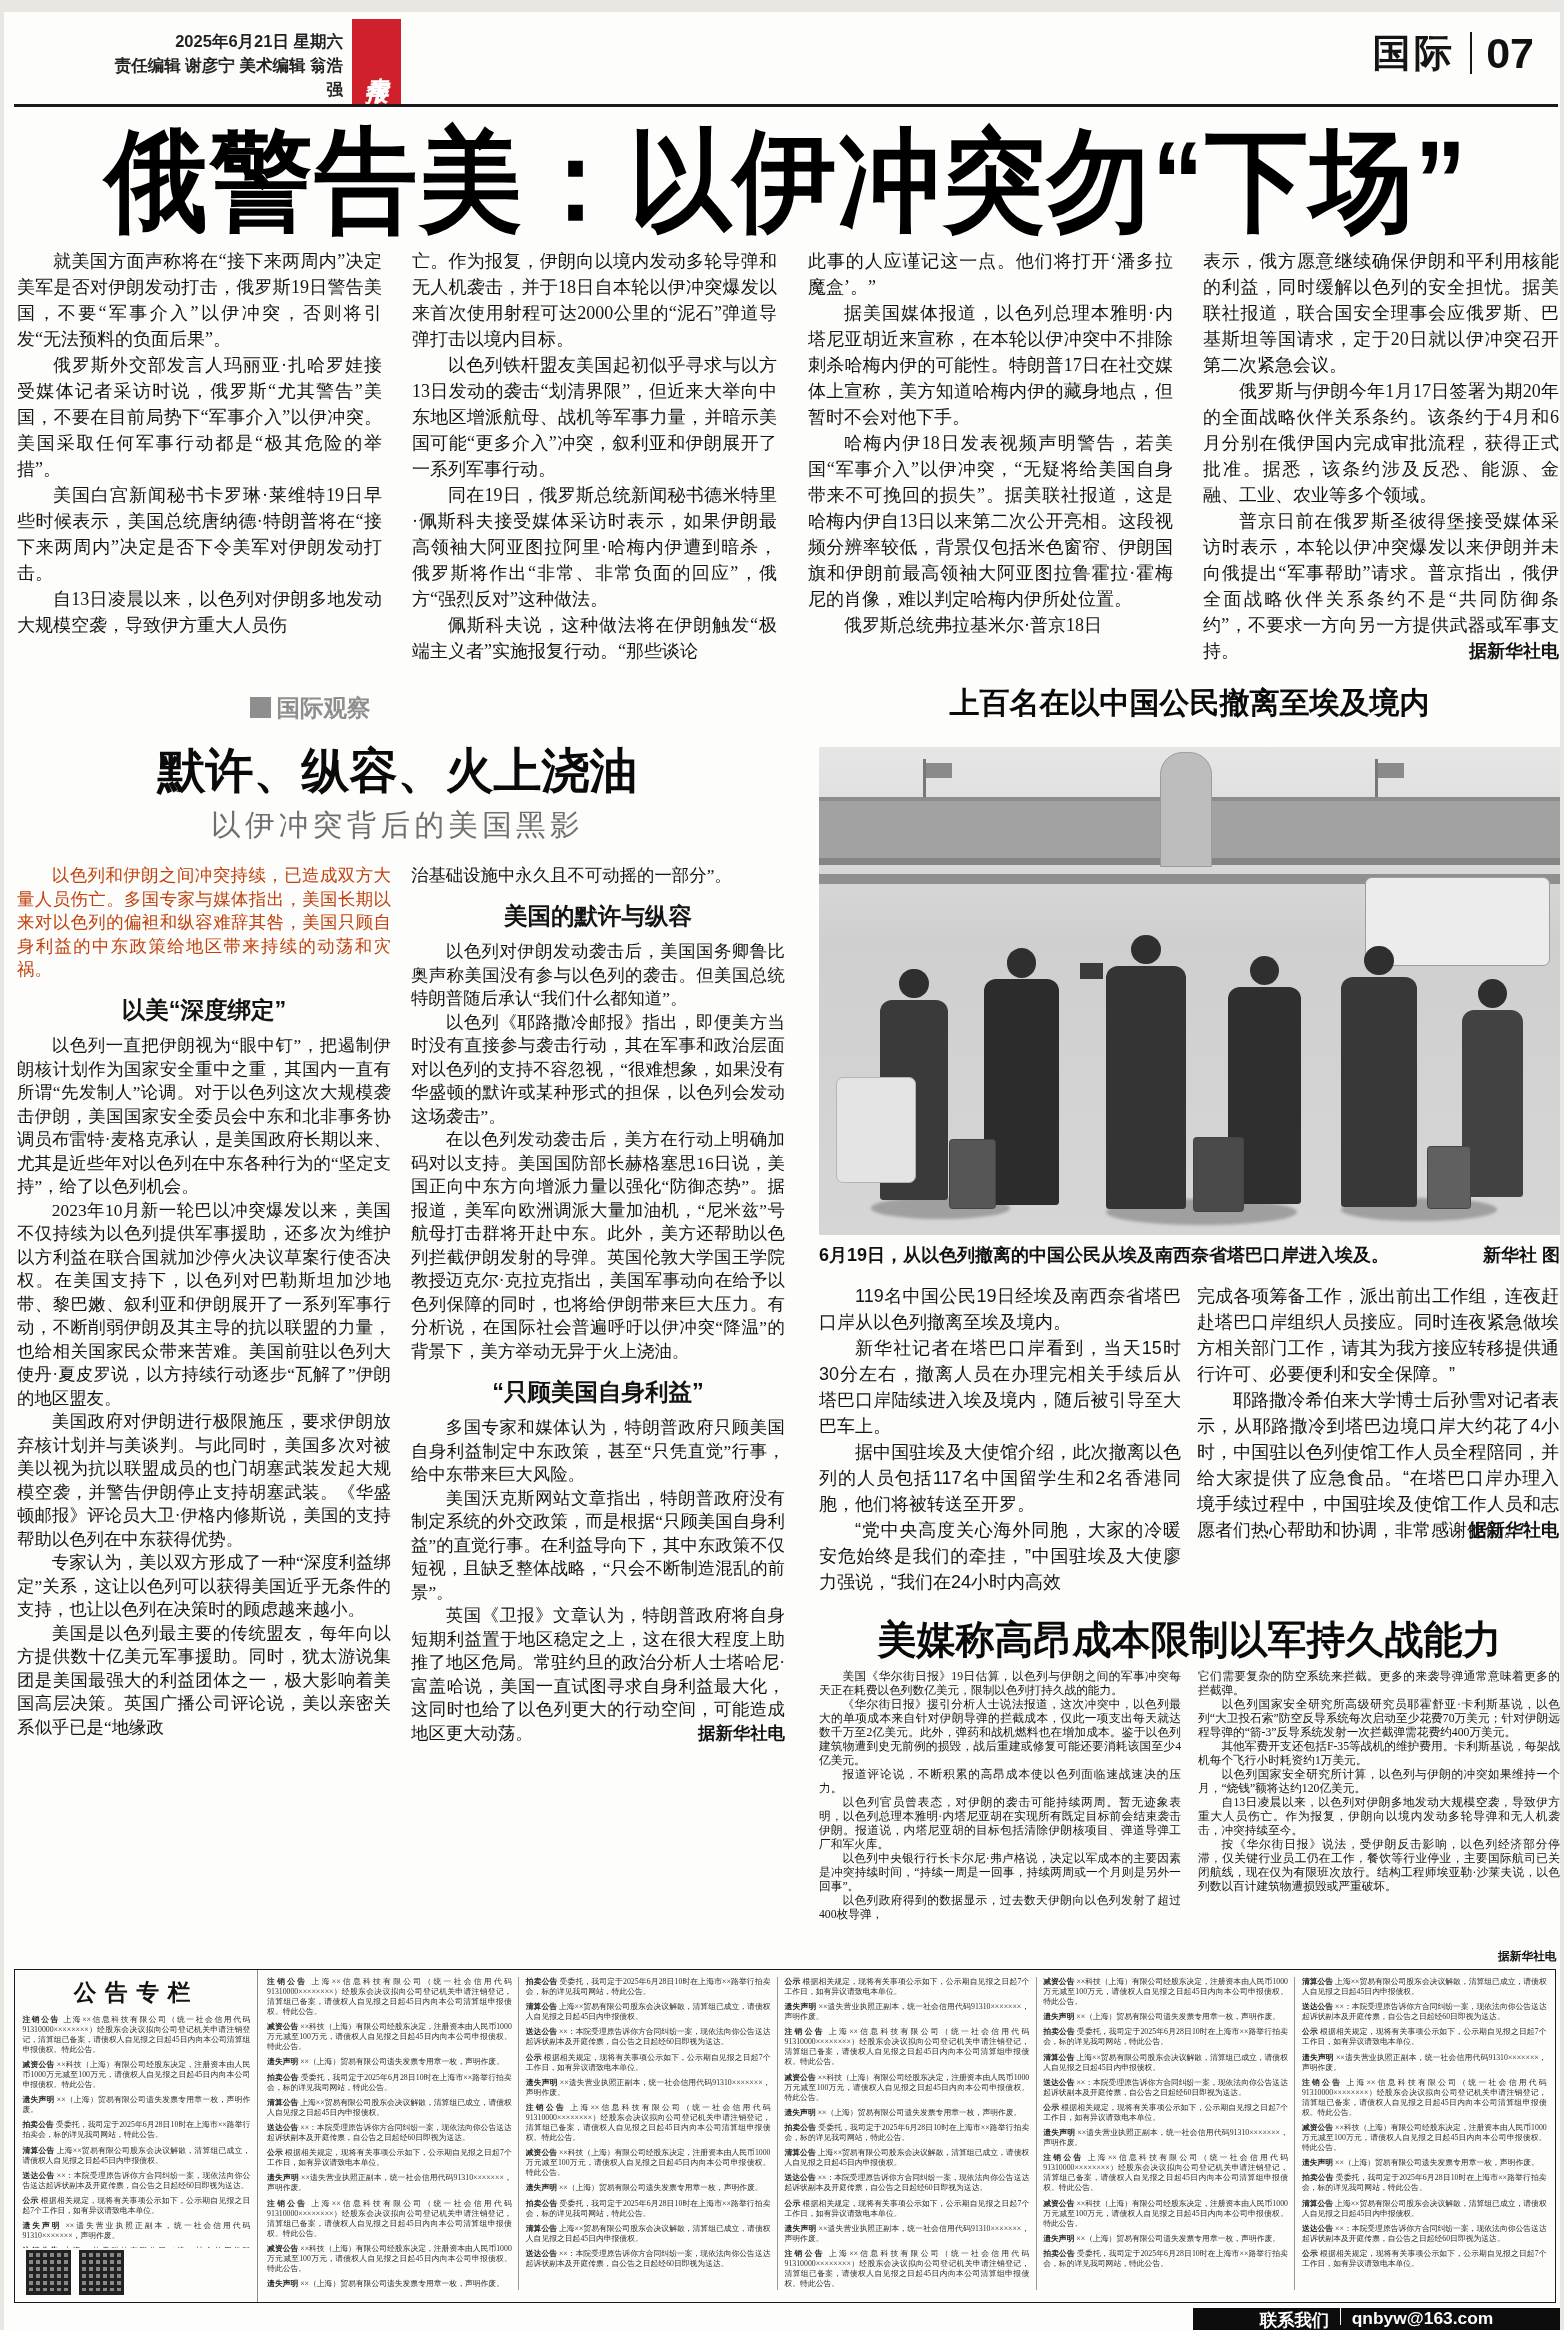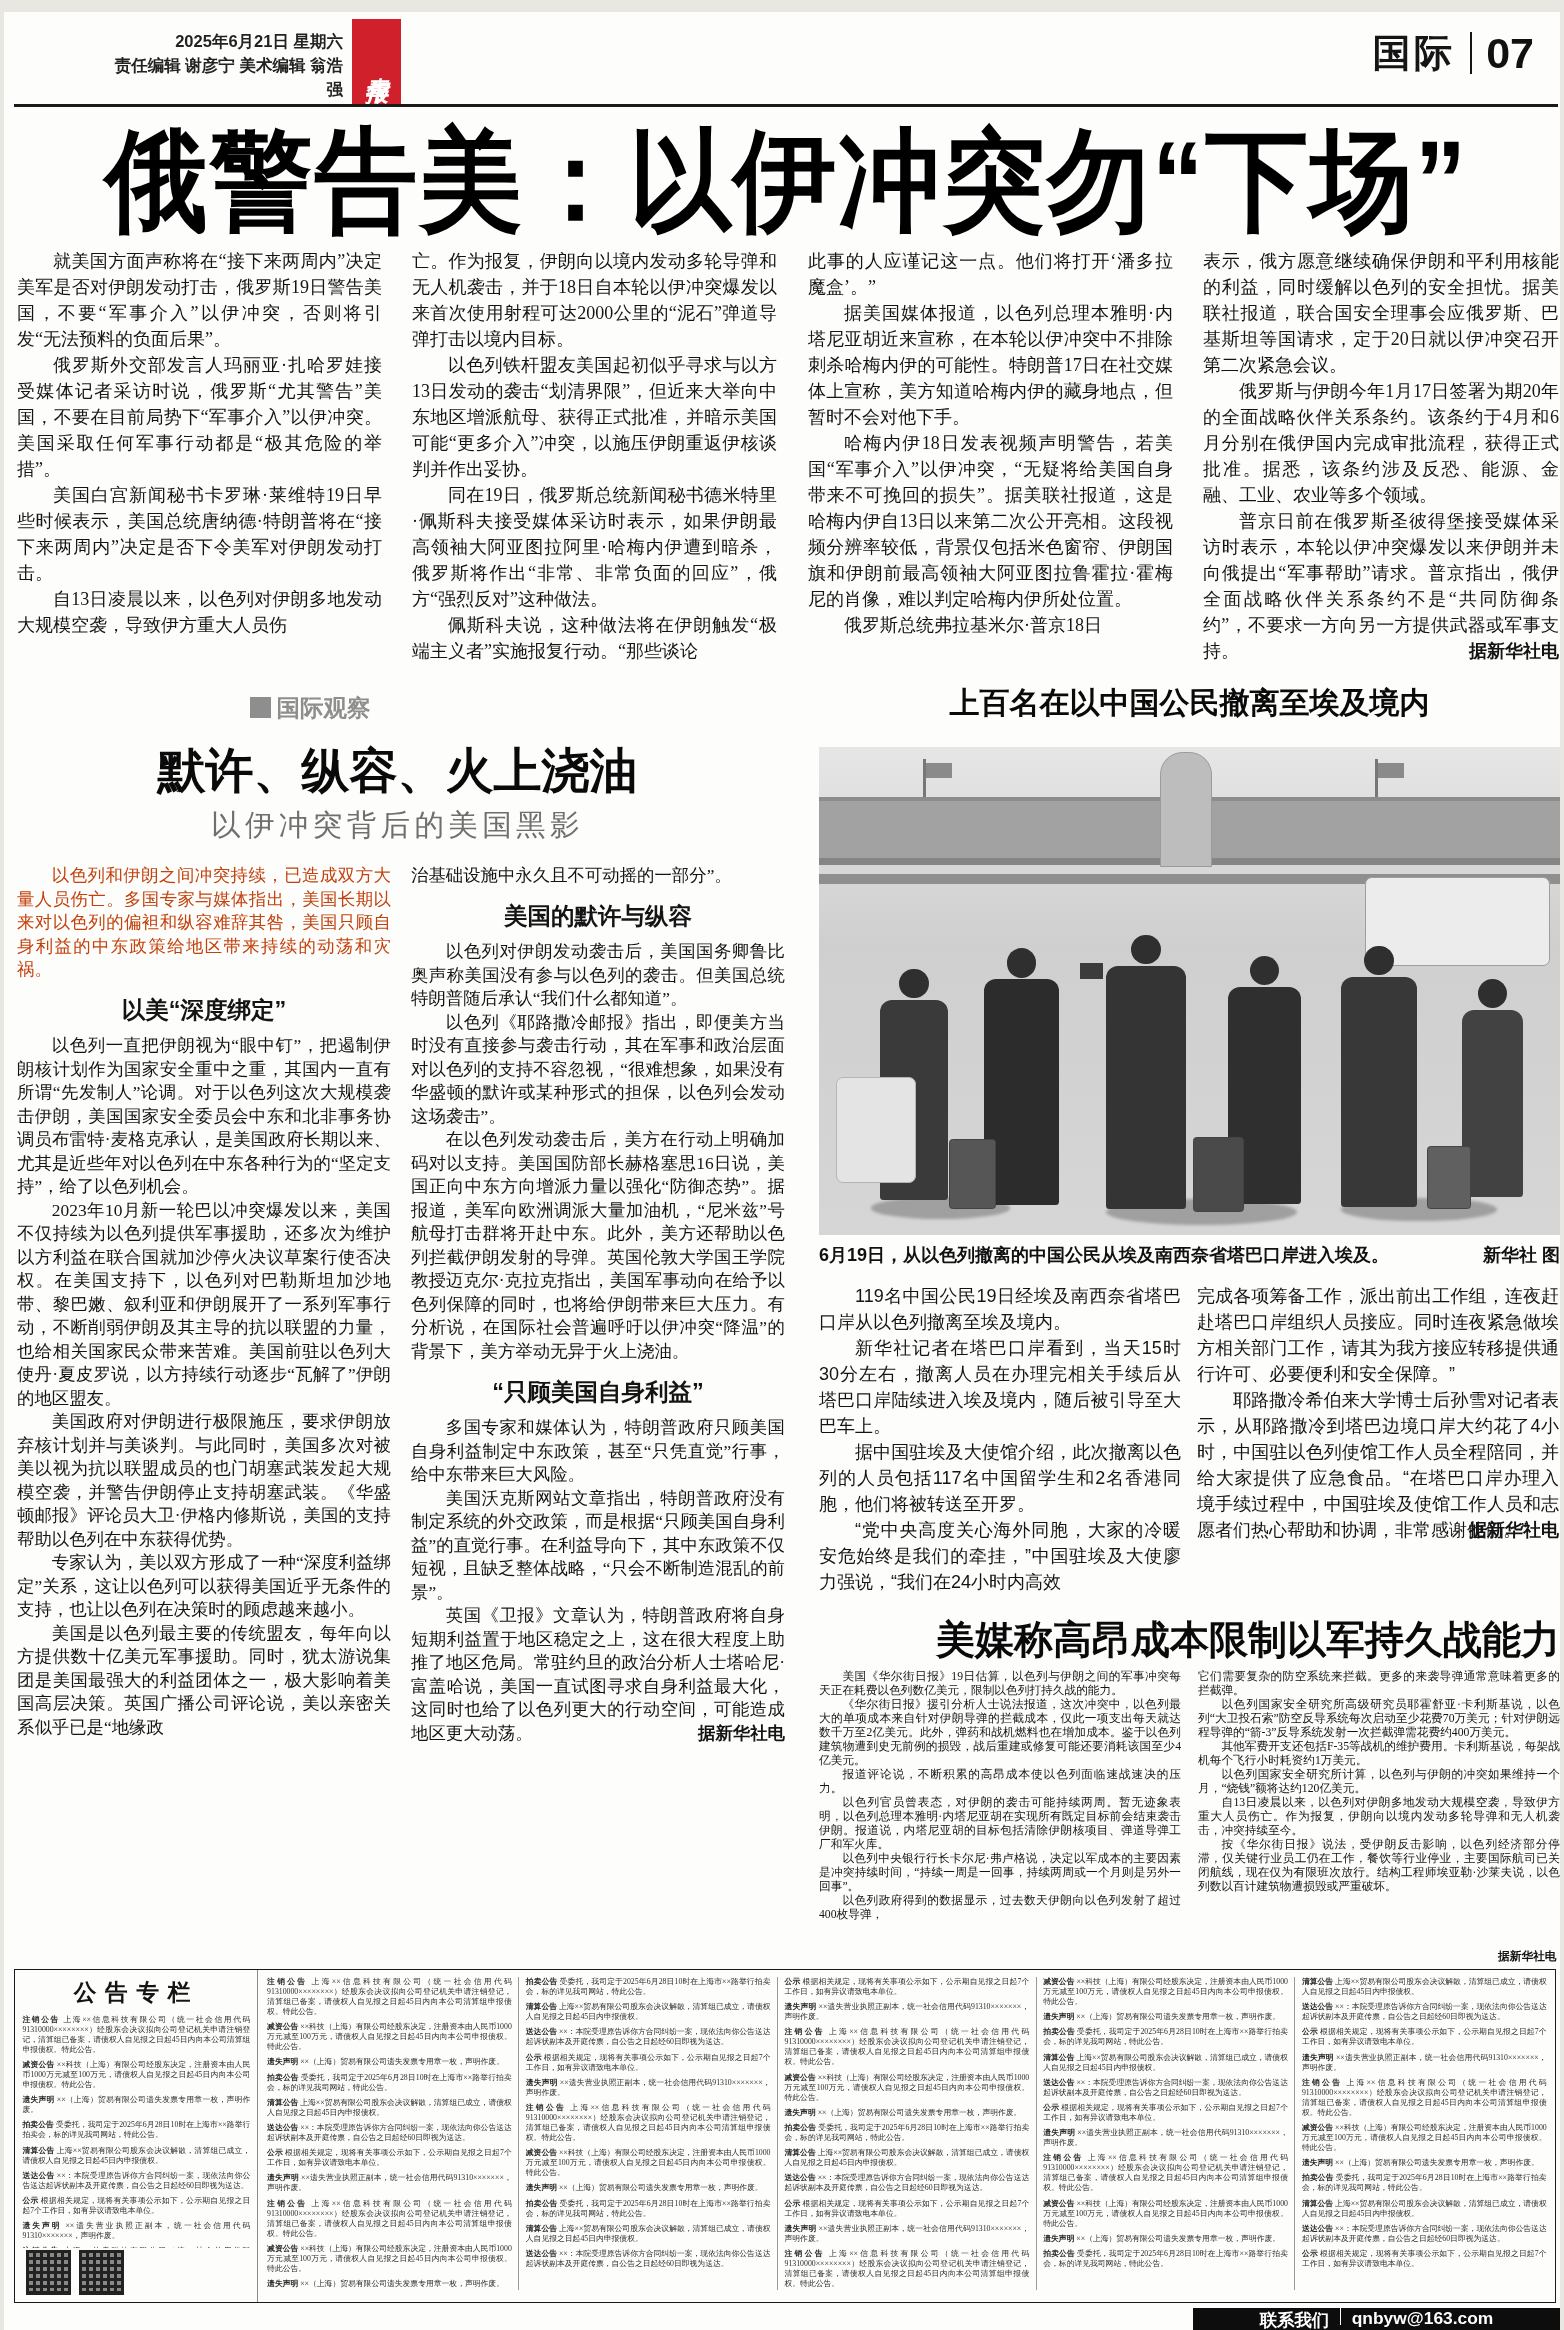--- a/index.html
+++ b/index.html
@@ -78,21 +78,21 @@
   .ph-handflag{position:absolute;width:22.6px;height:15.6px;background:#3b3b3b;}
   .caption{position:absolute;top:1231px;left:815px;width:741px;display:flex;
            justify-content:space-between;font-family:"Liberation Sans",sans-serif;
            font-weight:bold;font-size:18px;color:#111;}
   .evac-cols{position:absolute;top:1271px;left:815px;width:741px;height:323px;}
   .evac-c1{left:0;width:362px;} .evac-c2{left:378px;width:362px;}
   .evac-cols .col{font-family:"Liberation Sans",sans-serif;font-size:18px;line-height:26px;}
   .evac-cols .blk-by{margin-top:-26px;}
 
   
-  .cost-headline{position:absolute;top:1601px;left:815px;width:741px;text-align:right;
+  .cost-headline{position:absolute;top:1601px;left:815px;width:741px;text-align:center;
            font-family:Liberation Mono, monospace;font-weight:800;font-size:39px;color:#0a0a0a;}
   .cost-cols{position:absolute;top:1658px;left:815px;width:741px;height:294px;}
   .cost-c1{left:0;width:362px;} .cost-c2{left:379px;width:362px;}
   .cost-cols .col{font-size:11.7px;line-height:14px;}
   .cost-by{position:absolute;right:3.5px;bottom:0;background:#fdfdfb;padding-left:8.7px;
            font-family:"Liberation Sans",sans-serif;font-weight:bold;font-size:11.7px;}
 
   
   .ads{position:absolute;top:1957px;left:10.4px;width:1540px;height:332px;border:1.7px solid #1a1a1a;
        display:flex;background:#fdfdfb;}
@@ -138,21 +138,21 @@
   <div class="lead-headline" data-interactable="false">俄警告美：以伊冲突勿“下场”</div>
   <div class="lead-cols" data-interactable="false">
     <div class="col lead-c1" data-interactable="false">
         <div class="blk blk-p" data-interactable="false">就美国方面声称将在“接下来两周内”决定美军是否对伊朗发动打击，俄罗斯19日警告美国，不要“军事介入”以伊冲突，否则将引发“无法预料的负面后果”。</div>
         <div class="blk blk-p" data-interactable="false">俄罗斯外交部发言人玛丽亚·扎哈罗娃接受媒体记者采访时说，俄罗斯“尤其警告”美国，不要在目前局势下“军事介入”以伊冲突。美国采取任何军事行动都是“极其危险的举措”。</div>
         <div class="blk blk-p" data-interactable="false">美国白宫新闻秘书卡罗琳·莱维特19日早些时候表示，美国总统唐纳德·特朗普将在“接下来两周内”决定是否下令美军对伊朗发动打击。</div>
         <div class="blk blk-p" data-interactable="false">自13日凌晨以来，以色列对伊朗多地发动大规模空袭，导致伊方重大人员伤</div>
       </div>
     <div class="col lead-c2" data-interactable="false">
         <div class="blk blk-c" data-interactable="false">亡。作为报复，伊朗向以境内发动多轮导弹和无人机袭击，并于18日自本轮以伊冲突爆发以来首次使用射程可达2000公里的“泥石”弹道导弹打击以境内目标。</div>
-        <div class="blk blk-p" data-interactable="false">以色列铁杆盟友美国起初似乎寻求与以方13日发动的袭击“划清界限”，但近来大举向中东地区增派航母、获得正式批准，并暗示美国可能“更多介入”冲突，以施压伊朗重返伊核谈判并作出妥协。</div>
+        <div class="blk blk-p" data-interactable="false">以色列铁杆盟友美国起初似乎寻求与以方13日发动的袭击“划清界限”，但近来大举向中东地区增派航母、战机等军事力量，并暗示美国可能“更多介入”冲突，叙利亚和伊朗展开了一系列军事行动。</div>
         <div class="blk blk-p" data-interactable="false">同在19日，俄罗斯总统新闻秘书德米特里·佩斯科夫接受媒体采访时表示，如果伊朗最高领袖大阿亚图拉阿里·哈梅内伊遭到暗杀，俄罗斯将作出“非常、非常负面的回应”，俄方“强烈反对”这种做法。</div>
         <div class="blk blk-p" data-interactable="false">佩斯科夫说，这种做法将在伊朗触发“极端主义者”实施报复行动。“那些谈论</div>
       </div>
     <div class="col lead-c3" data-interactable="false">
         <div class="blk blk-c" data-interactable="false">此事的人应谨记这一点。他们将打开‘潘多拉魔盒’。”</div>
         <div class="blk blk-p" data-interactable="false">据美国媒体报道，以色列总理本雅明·内塔尼亚胡近来宣称，在本轮以伊冲突中不排除刺杀哈梅内伊的可能性。特朗普17日在社交媒体上宣称，美方知道哈梅内伊的藏身地点，但暂时不会对他下手。</div>
         <div class="blk blk-p" data-interactable="false">哈梅内伊18日发表视频声明警告，若美国“军事介入”以伊冲突，“无疑将给美国自身带来不可挽回的损失”。据美联社报道，这是哈梅内伊自13日以来第二次公开亮相。这段视频分辨率较低，背景仅包括米色窗帘、伊朗国旗和伊朗前最高领袖大阿亚图拉鲁霍拉·霍梅尼的肖像，难以判定哈梅内伊所处位置。</div>
         <div class="blk blk-p" data-interactable="false">俄罗斯总统弗拉基米尔·普京18日</div>
       </div>
     <div class="col lead-c4" data-interactable="false">

